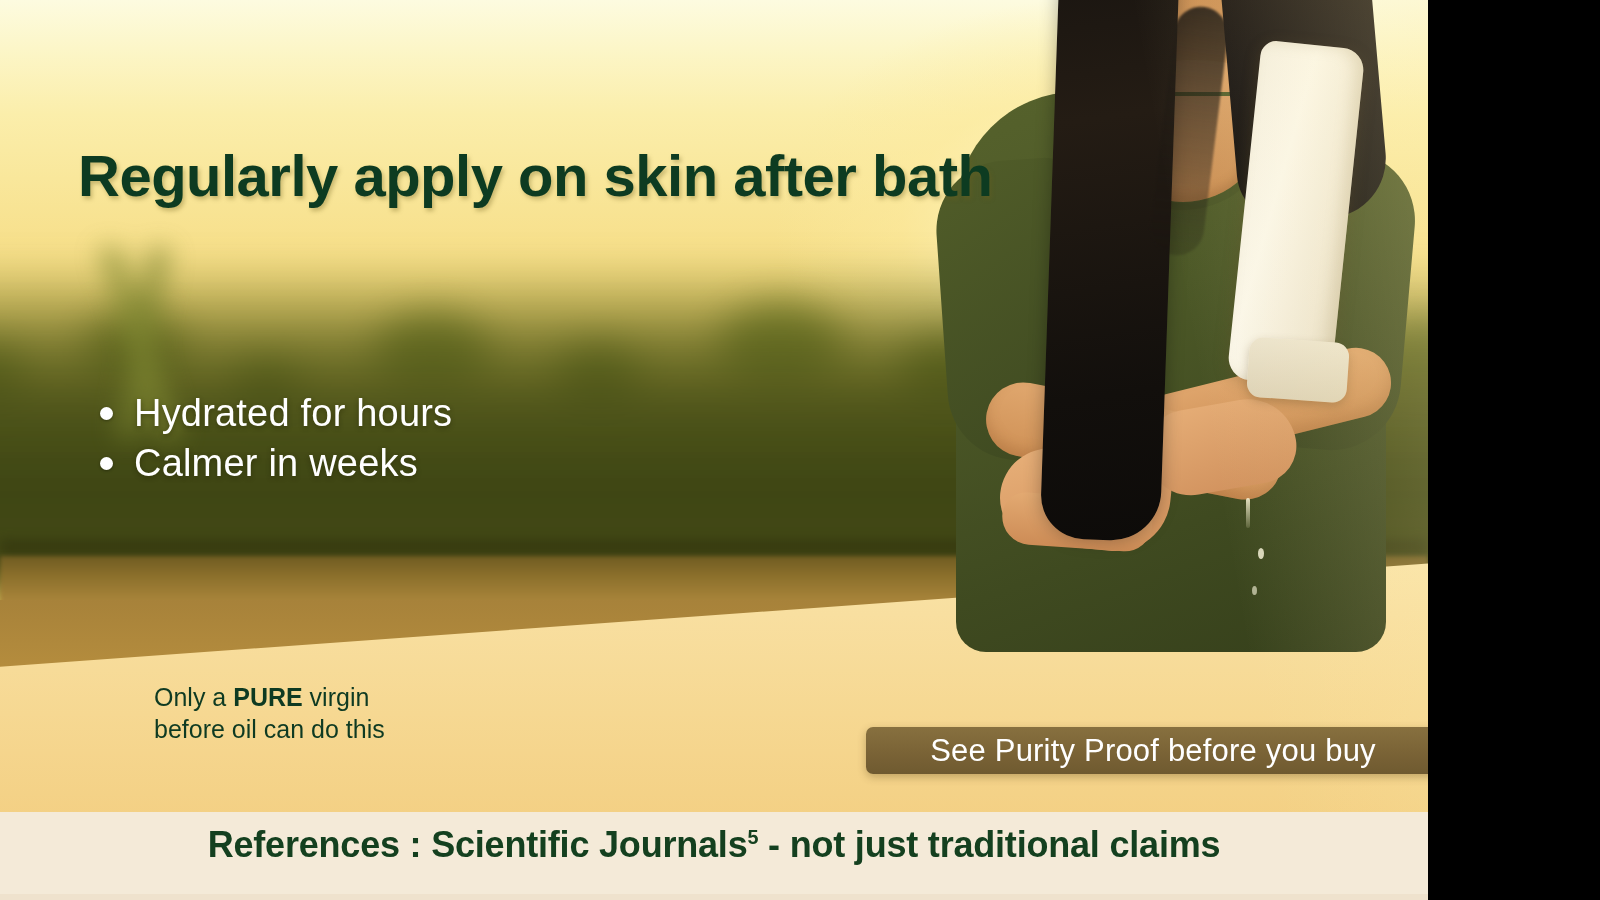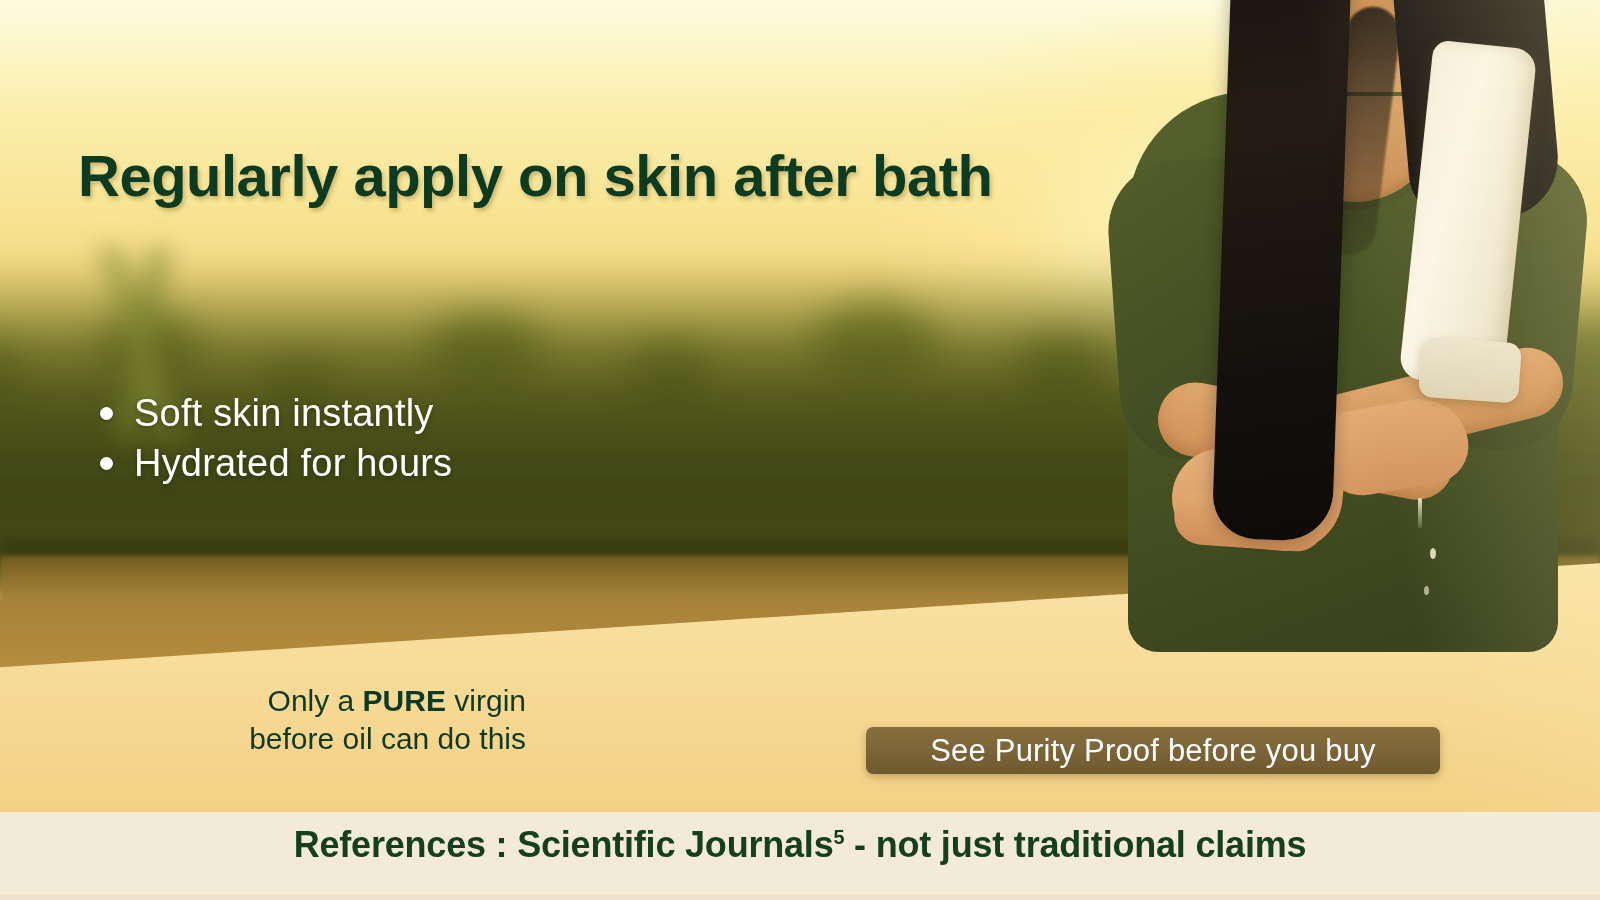--- a/index.html
+++ b/index.html
@@ -1,19 +1,19 @@
 <!DOCTYPE html>
 <html><head>
 <meta charset="utf-8">
 <style>
   * { margin:0; padding:0; box-sizing:border-box; }
   html,body { width:1600px; height:900px; overflow:hidden; background:#000; }
   body { font-family:"Liberation Sans", sans-serif; }
 
-  .stage { position:relative; width:1600px; height:900px; overflow:hidden;padding-left:16px; }
+  .stage { position:relative; width:1428px; height:900px; overflow:hidden;padding-left:16px; }
 
   
   .photo { position:absolute; inset:0 0 88px 0; overflow:hidden;
            background:linear-gradient(180deg,
              #fdfbe0 0%, #fcf6c8 6%, #fbeeab 14%, #f9e79b 22%,
              #f7e08c 30%, #f2d778 38%, #ead06b 44%, #e2c95f 48%); }
 
   
   .foliage { position:absolute; left:-6%; right:-6%; top:258px; height:330px;
              background:linear-gradient(180deg,
@@ -137,22 +137,22 @@
               color:#0d3b21; letter-spacing:-.5px; line-height:1.05;
               text-shadow:2px 3px 4px rgba(110,95,30,.35); }
 
   .bullets { position:absolute; left:100px; top:392px; list-style:none; }
   .bullets li { display:flex; align-items:center; margin-bottom:7px; }
   .dot { width:13px; height:13px; border-radius:50%; background:#fff; flex:none;
          margin-right:21px; box-shadow:0 1px 3px rgba(0,0,0,.35); }
   .bullet-text { font-size:38px; color:#fff; font-weight:500; letter-spacing:.2px;
          text-shadow:0 2px 5px rgba(30,30,5,.45); }
 
-  .tagline { position:absolute; left:154px; top:682px; font-size:30px; color:#0e3a22;
-             line-height:1.27; text-align:right; width:372px; }
+  .tagline { position:absolute; left:154px; top:682px; font-size:25px; color:#0e3a22;
+             line-height:1.27; text-align:left; width:372px; }
   .tagline b { font-weight:bold; }
 
   .cta { position:absolute; left:866px; top:727px; width:574px; height:47px;
          background:linear-gradient(180deg,#87703f 0%,#7a6336 55%,#6f5a30 100%);
          border:none; border-radius:7px; color:#fff; font-size:31px; font-weight:500;
          display:flex; align-items:center; justify-content:center; cursor:pointer;
          box-shadow:0 3px 8px rgba(70,50,10,.3); letter-spacing:.2px;
          font-family:"Liberation Sans", sans-serif; }
 
   
@@ -203,25 +203,25 @@
       <div class="towel-fold"></div>
       <div class="woman-glow"></div>
     </div>
   </div>
 
   <h1 class="headline">Regularly apply on skin after bath</h1>
 
   <ul class="bullets">
     <li>
       <span class="dot"></span>
-      <span class="bullet-text">Soft skin instantly</span>
+      <span class="bullet-text">Hydrated for hours</span>
     </li>
     <li>
       <span class="dot"></span>
-      <span class="bullet-text">Hydrated for hours</span>
+      <span class="bullet-text">Calmer in weeks</span>
     </li>
   </ul>
 
   <div class="tagline">
     <span>Only a </span><b>PURE</b><span> virgin</span><br>
     <span>before oil can do this</span>
   </div>
 
   <button class="cta">See Purity Proof before you buy</button>
 

